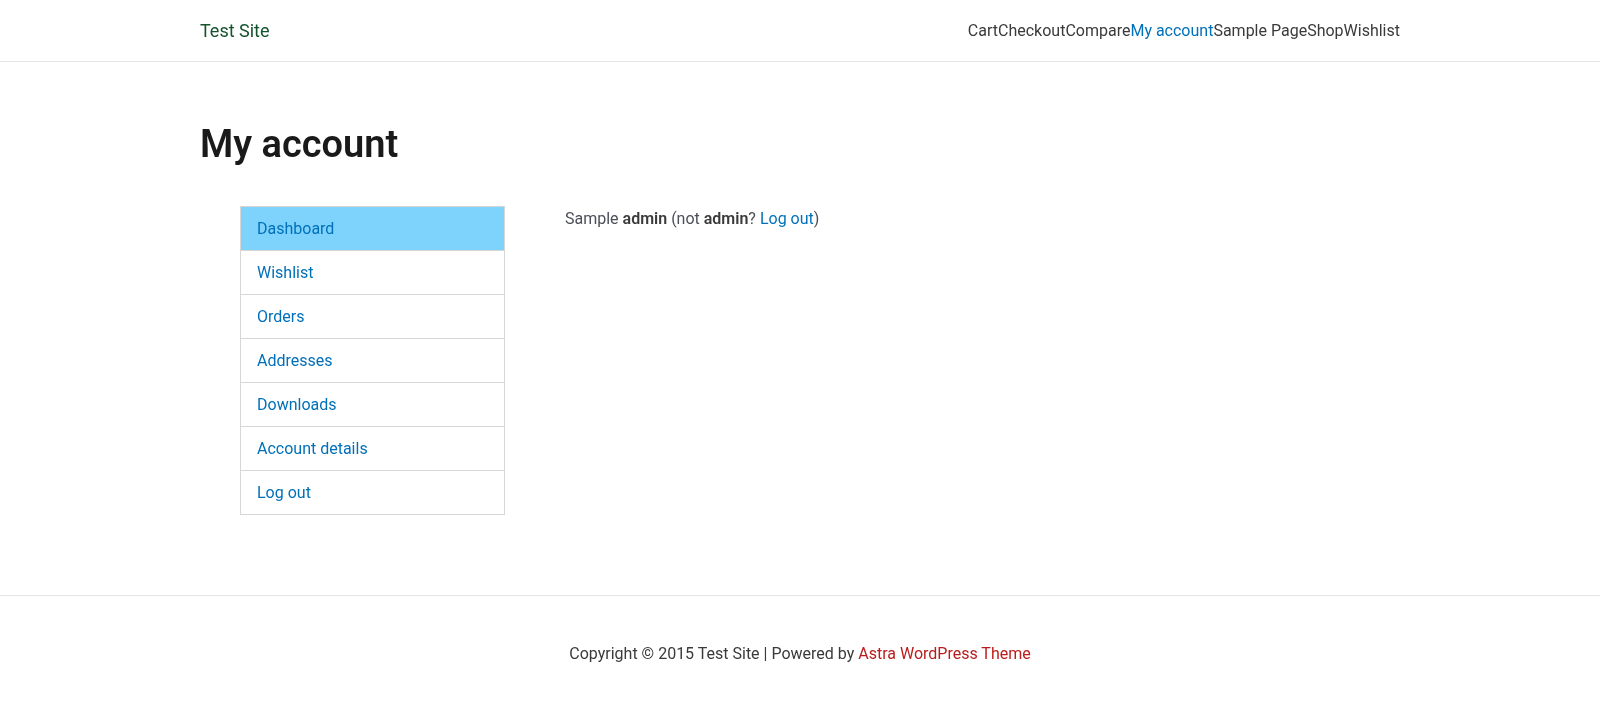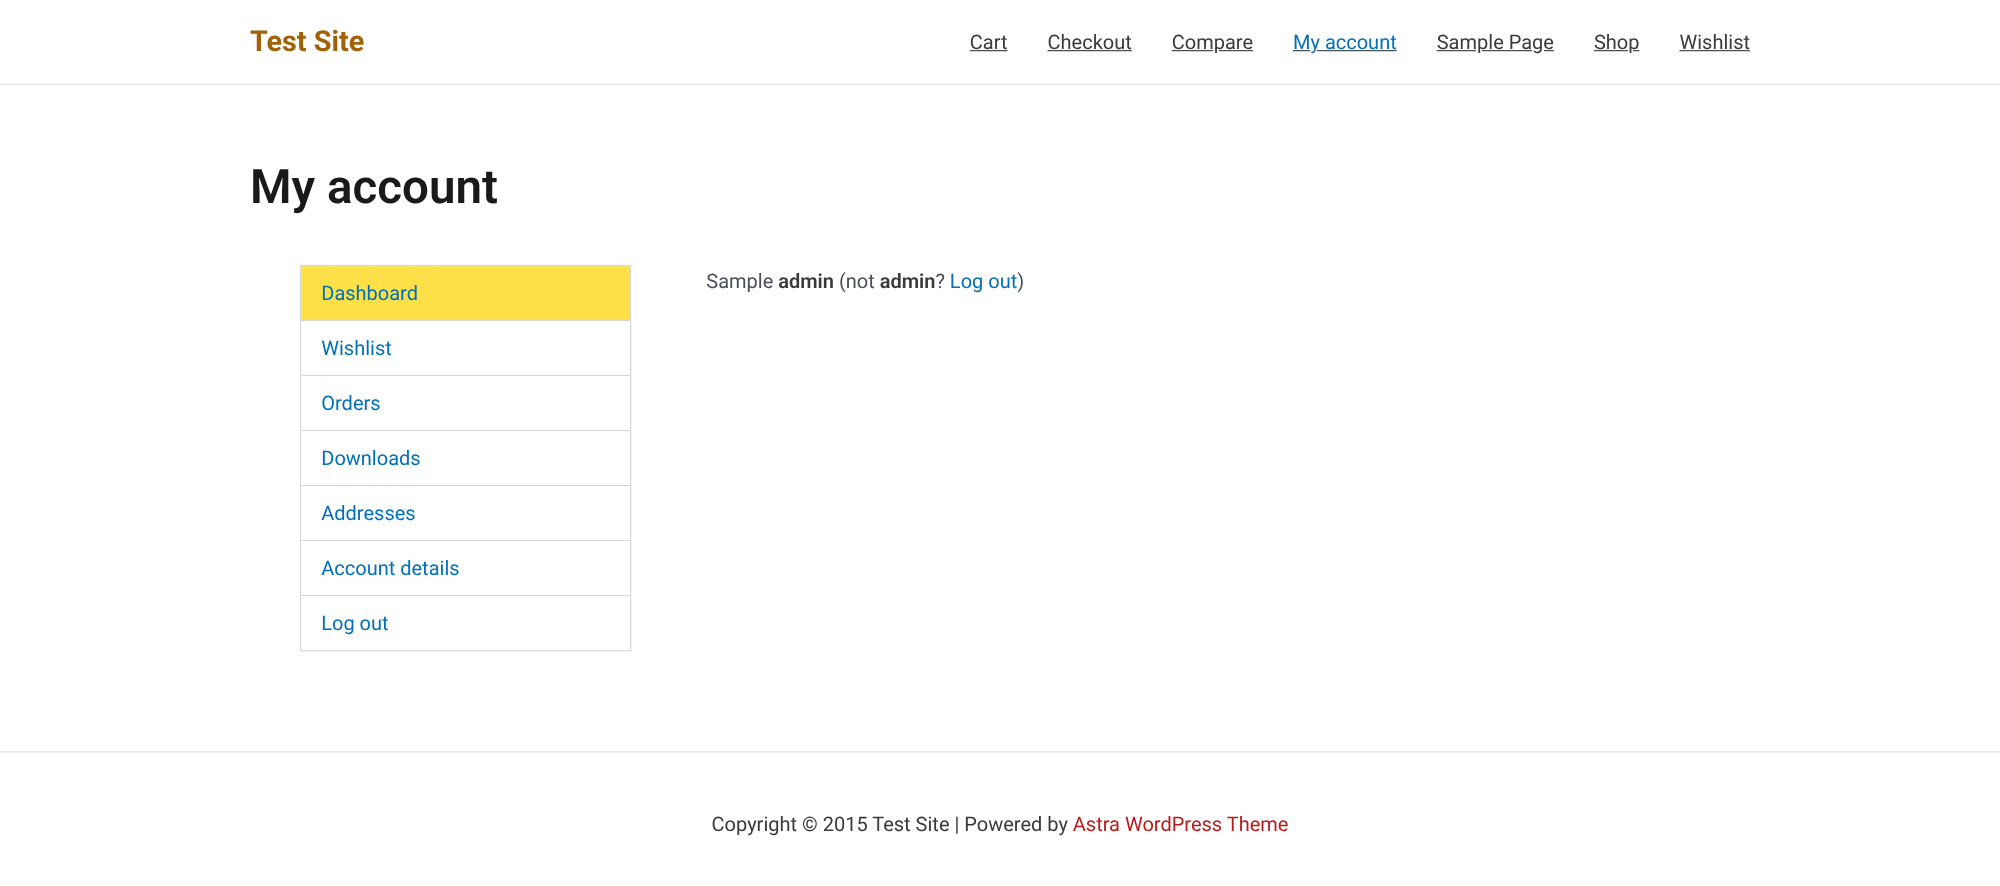--- a/index.html
+++ b/index.html
@@ -21,28 +21,26 @@
       max-width: 1240px;
       margin: 0 auto;
       padding: 0 20px;
     }
     .header-inner {
       display: flex;
       justify-content: space-between;
       align-items: center;
     }
     .site-title {
-      font-size: 23px;
-      font-weight: 700;
-      color: #a16207;
+      font-size: 18px;
+      font-weight: 400;
+      color: #14532d;
     }
     .nav {
       display: flex;
-      gap: 32px;
-      text-decoration: underline;
     }
     .nav a {
       color: #3a3a3a;
       text-decoration: none;
       font-size: 16px;
     }
     .nav a.active {
       color: #0170B9;
     }
     .page-title {
@@ -70,21 +68,21 @@
       color: #0170B9;
       text-decoration: none;
       font-size: 16px;
       border-bottom: 1px solid #d6d6d6;
       background: #fff;
     }
     .sidebar-item:last-child {
       border-bottom: none;
     }
     .sidebar-item.active {
-      background: #fde047;
+      background: #7dd3fc;
     }
     .main-content {
       flex: 1;
       color: #4B4F58;
       line-height: 1.6;
     }
     .main-content p {
       margin-bottom: 24px;
     }
     .main-content a {
@@ -129,22 +127,22 @@
 </header>
 
 <div class="container">
   <h1 class="page-title">My account</h1>
 
   <div class="content-area">
     <nav class="sidebar">
       <a href="#" class="sidebar-item active">Dashboard</a>
       <a href="#" class="sidebar-item">Wishlist</a>
       <a href="#" class="sidebar-item">Orders</a>
+      <a href="#" class="sidebar-item">Addresses</a>
       <a href="#" class="sidebar-item">Downloads</a>
-      <a href="#" class="sidebar-item">Addresses</a>
       <a href="#" class="sidebar-item">Account details</a>
       <a href="#" class="sidebar-item">Log out</a>
     </nav>
 
     <div class="main-content">
       <p>
         <span>Sample </span><strong>admin</strong><span> (not </span><strong>admin</strong><span>? </span><a href="#">Log out</a><span>)</span>
       </p>
     </div>
   </div>

